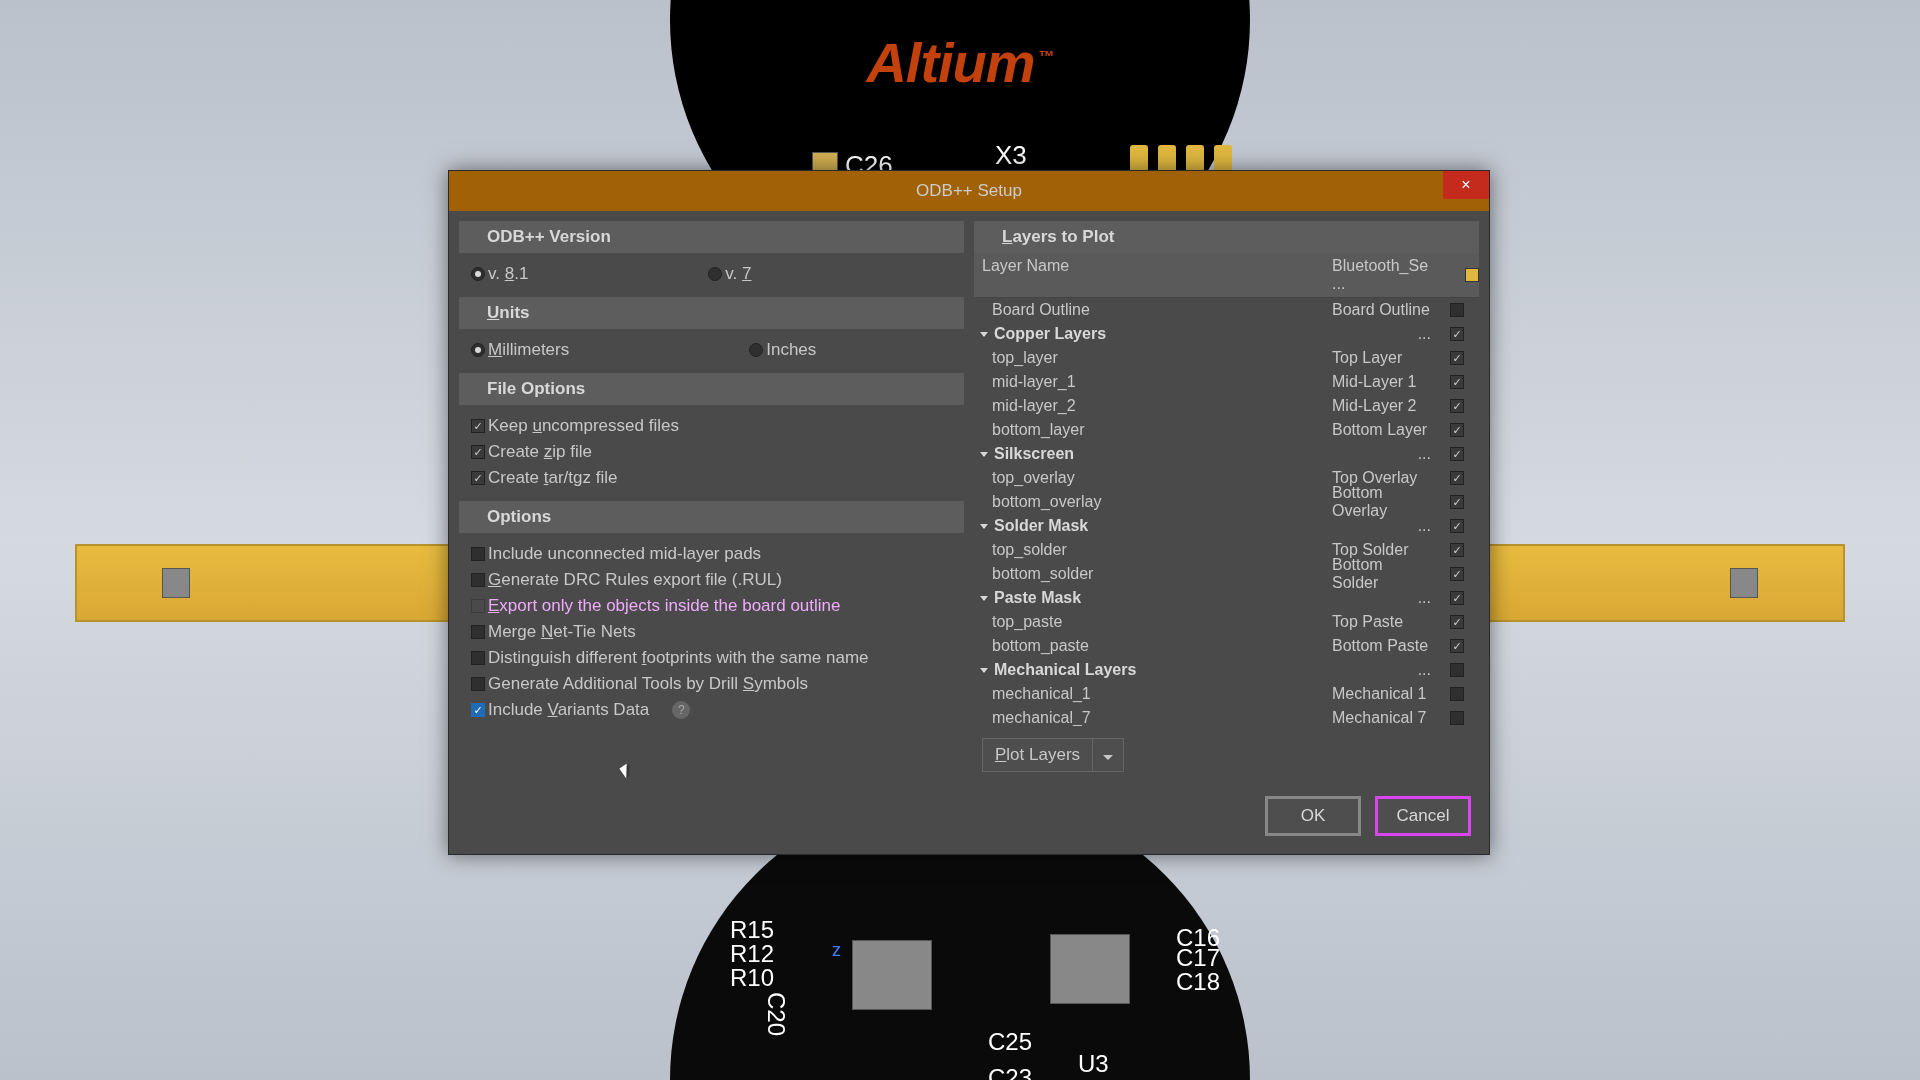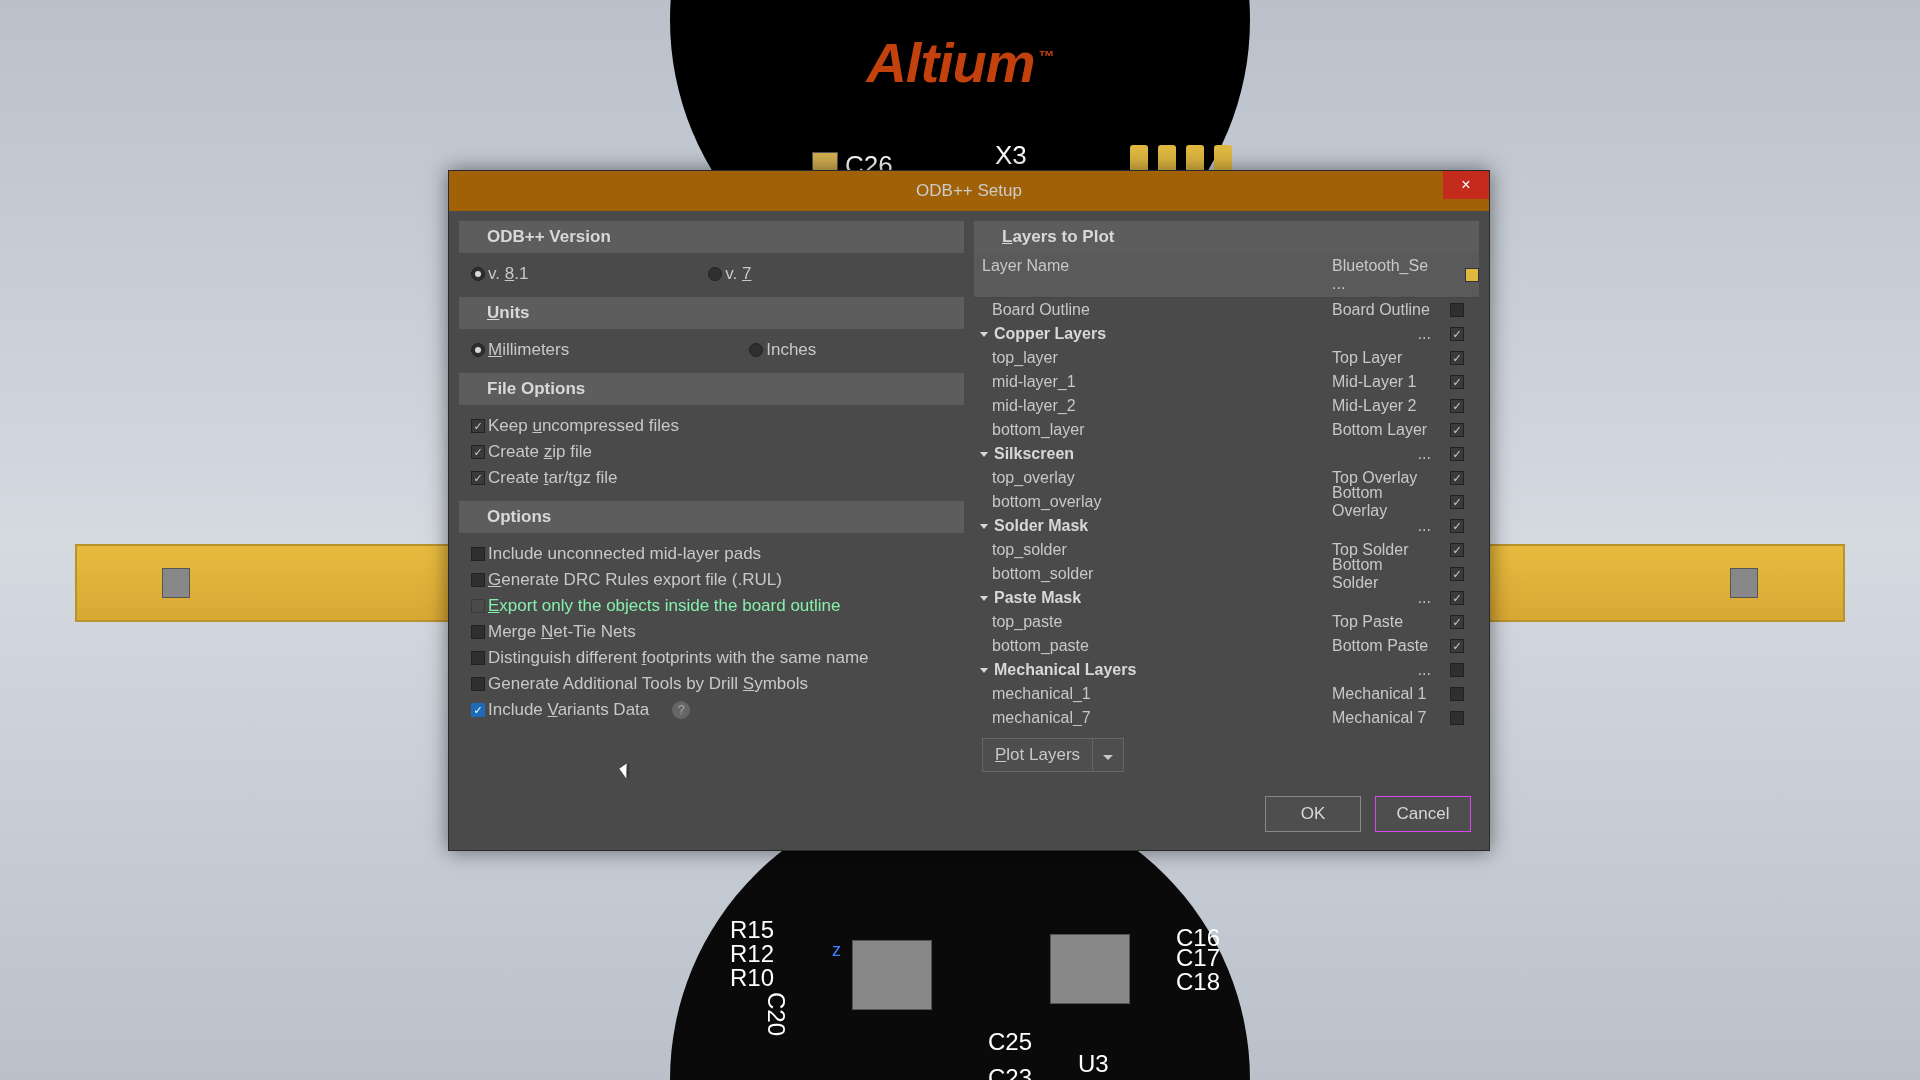--- a/index.html
+++ b/index.html
@@ -142,21 +142,21 @@
     display: flex;
     gap: 180px;
   }
   .radio-opt, .check-opt {
     display: flex;
     align-items: center;
     gap: 3px;
     padding: 3px 0;
     color: #c8c8c8;
   }
-  .check-opt.disabled { color: #86efac; }
+  .check-opt.disabled { color: #f0abfc; }
 
   .radio-dot {
     width: 14px; height: 14px;
     border-radius: 50%;
     background: #2f2f2f;
     display: inline-flex;
     align-items: center;
     justify-content: center;
     border: 1px solid #222;
   }
@@ -290,21 +290,21 @@
 
   .dialog-footer {
     display: flex;
     justify-content: flex-end;
     gap: 14px;
     padding: 14px 18px 18px;
   }
   .btn {
     min-width: 96px;
     padding: 7px 14px;
-    border: 1px solid #d946ef;
+    border: 3px solid #d946ef;
     background: #4e4e4e;
     color: #d8d8d8;
     font-size: 17px;
     text-align: center;
     cursor: pointer;
   }
   .btn.primary { border-color: #888; }
 
   .cursor {
     position: absolute;

